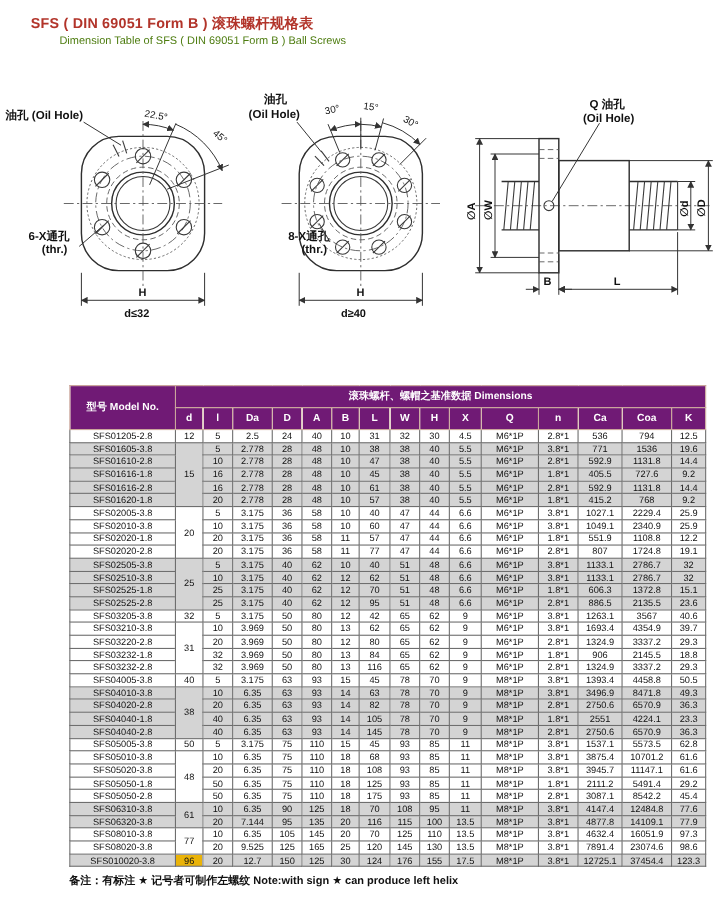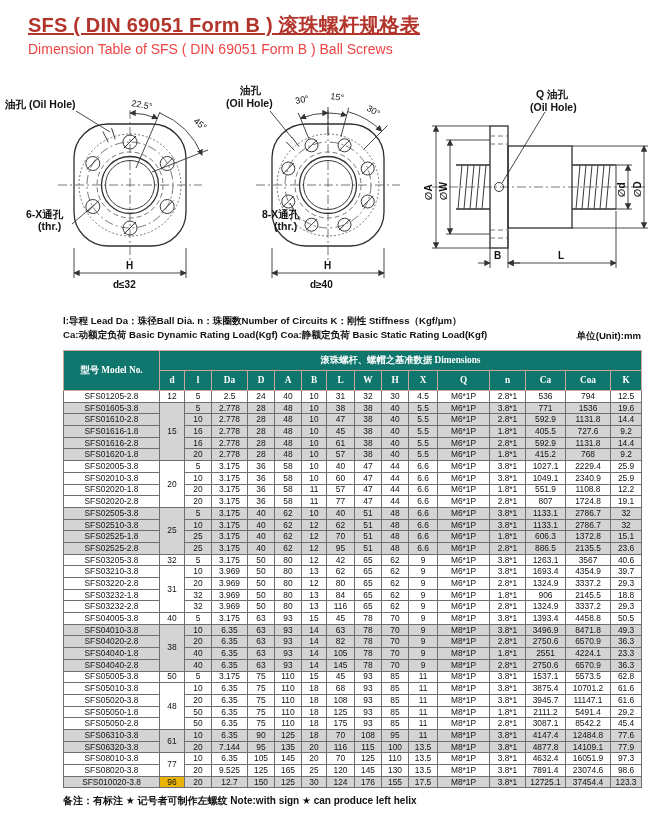--- a/index.html
+++ b/index.html
@@ -1,43 +1,43 @@
 <!DOCTYPE html>
 <html><head>
 <meta charset="utf-8">
 <style>
   html,body{margin:0;padding:0;background:#fff;}
   .page{position:relative;width:650px;height:816px;background:#fff;overflow:hidden;
         font-family:"Liberation Sans","DejaVu Sans",sans-serif;color:#111;}
   
   .titles{position:absolute;left:28px;top:12px;}
-  .title-main{font-size:20px;font-weight:bold;color:#b2342a;letter-spacing:.2px;text-decoration:underline;}
-  .title-sub{font-size:14px;color:#ef4444;margin-top:2px;}
+  .title-main{font-size:13px;font-weight:bold;color:#b2342a;letter-spacing:.2px;}
+  .title-sub{font-size:10px;color:#4d7c0f;margin-top:2px;margin-left:26px;}
   
   svg.diagram{position:absolute;left:0;top:66px;}
   .ln{stroke:#3a3a3a;stroke-width:1;fill:none;}
   .lnb{stroke:#2f2f2f;stroke-width:1.3;fill:none;}
   .cl{stroke:#555;stroke-width:.8;fill:none;stroke-dasharray:9 3 2 3;}
   .dot{stroke:#555;stroke-width:.8;fill:none;stroke-dasharray:2 2;}
   .dsh{stroke:#555;stroke-width:.8;fill:none;stroke-dasharray:5 3;}
   .dim{stroke:#333;stroke-width:.9;fill:none;}
   .svgt{font-size:9px;fill:#111;}
   .svgt-cjk{font-size:10.5px;fill:#111;font-weight:bold;}
   .svgt-dim{font-size:10px;fill:#111;font-weight:bold;}
   
   .legend{position:absolute;left:63px;top:314px;width:578px;font-size:9.6px;
           font-weight:bold;color:#111;line-height:1.5;}
   .unit{position:absolute;right:0;bottom:-1px;font-size:9.6px;font-weight:bold;}
   
   table.spec{position:absolute;left:63px;top:350px;width:578px;table-layout:fixed;
              border-collapse:collapse;font-size:8.4px;color:#111;}
   table.spec th,table.spec td{border:1px solid #6e6e6e;text-align:center;padding:0;
              height:10.7px;line-height:1.05;white-space:nowrap;overflow:hidden;}
-  table.spec thead th{background:#0f766e;color:#fff;border:1px solid #caa59b;
-             font-weight:bold;font-size:9.3px;height:19px;font-family:Liberation Serif, serif;}
+  table.spec thead th{background:#701a75;color:#fff;border:1px solid #caa59b;
+             font-weight:bold;font-size:9.3px;height:19px;}
   table.spec{border:1.5px solid #3a3a3a;}
   table.spec tbody tr:first-child td{border-top:1.5px solid #3a3a3a;}
   tr.shade td{background:#d4d4d4;}
   td.model{font-size:8.4px;margin-top:32px;}
   
   .footer{position:absolute;left:63px;top:794px;font-size:10px;font-weight:bold;color:#111;}
 </style>
 </head>
 <body>
 
@@ -215,25 +215,20 @@
       <line class="dim" x1="508" y1="165" x2="508" y2="202"></line>
       <line class="dim" x1="616" y1="145" x2="616" y2="202"></line>
       <line class="dim" x1="478" y1="197" x2="490" y2="197" marker-end="url(#arr)"></line>
       <line class="dim" x1="520" y1="197" x2="508" y2="197" marker-end="url(#arr)"></line>
       <line class="dim" x1="508" y1="197" x2="616" y2="197" marker-start="url(#arr)" marker-end="url(#arr)"></line>
       <text class="svgt-dim" x="494" y="193">B</text>
       <text class="svgt-dim" x="558" y="193">L</text>
     </g>
   </svg>
 
-  <div class="legend">
-    <div>l:导程 Lead  Da：珠径Ball Dia.  n：珠圈数Number of Circuits  K：刚性 Stiffness（Kgf/μm）</div>
-    <div>Ca:动额定负荷 Basic Dynamic Rating Load(Kgf)  Coa:静额定负荷 Basic Static Rating Load(Kgf)</div>
-    <span class="unit">单位(Unit):mm</span>
-  </div>
 
   <table class="spec">
     <colgroup>
       <col style="width:96px">
         <col style="width:25px">
         <col style="width:27px">
         <col style="width:36px">
       <col style="width:27px">
         <col style="width:27px">
         <col style="width:25px">

